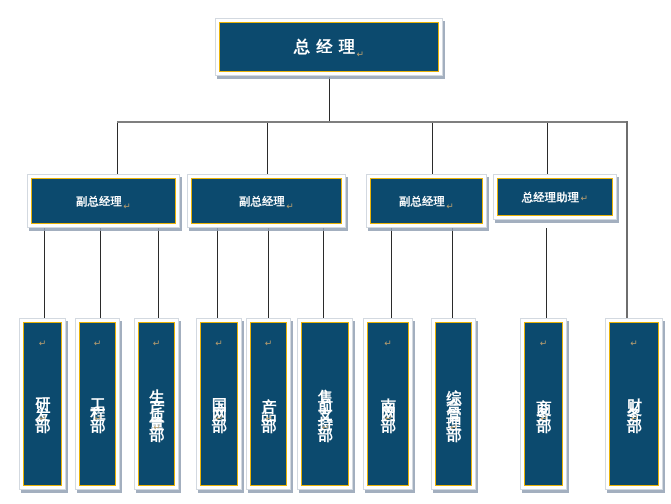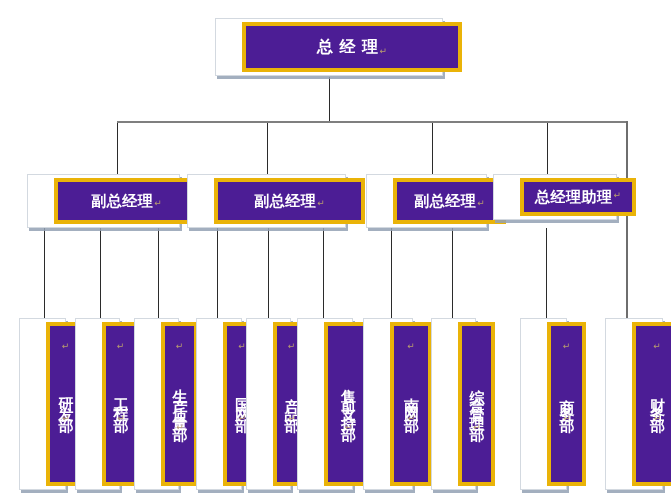--- a/index.html
+++ b/index.html
@@ -12,25 +12,25 @@
   .line.gray { background:#7f7f7f; }
   .line.mid  { background:#6e6e6e; }
   
   .frame {
     position:absolute; box-sizing:border-box; background:#ffffff;
     border:1px solid #d3d9e0; padding:3px;
     box-shadow:2px 3px 0 rgba(147,161,180,0.85);
   }
   .fill {
     width:100%; height:100%; box-sizing:border-box;
-    background:#4c1d95; border:4px solid #eab308;
+    background:#0c4a6e; border:1px solid #eab308;
     display:flex; align-items:center; justify-content:center;
-    color:#ffffff; font-weight:bold;margin-left:23px;
+    color:#ffffff; font-weight:bold;
   }
-  .h-label { font-size:15px; white-space:pre; letter-spacing:0.5px; }
+  .h-label { font-size:11px; white-space:pre; letter-spacing:0.5px; }
   .root .h-label { font-size:16px; }
   .pmark {
     color:#b89d6e; font-size:9px; font-weight:normal; line-height:1;
   }
   .h-pmark { margin-left:1px; align-self:flex-end; margin-bottom:12px; }
   .v-fill { position:relative; }
   .v-top-pmark { position:absolute; top:16px; left:50%; transform:translateX(-50%); }
   .vtext {
     writing-mode:vertical-rl; text-orientation:upright;
     letter-spacing:9px; font-size:15px; line-height:1;

